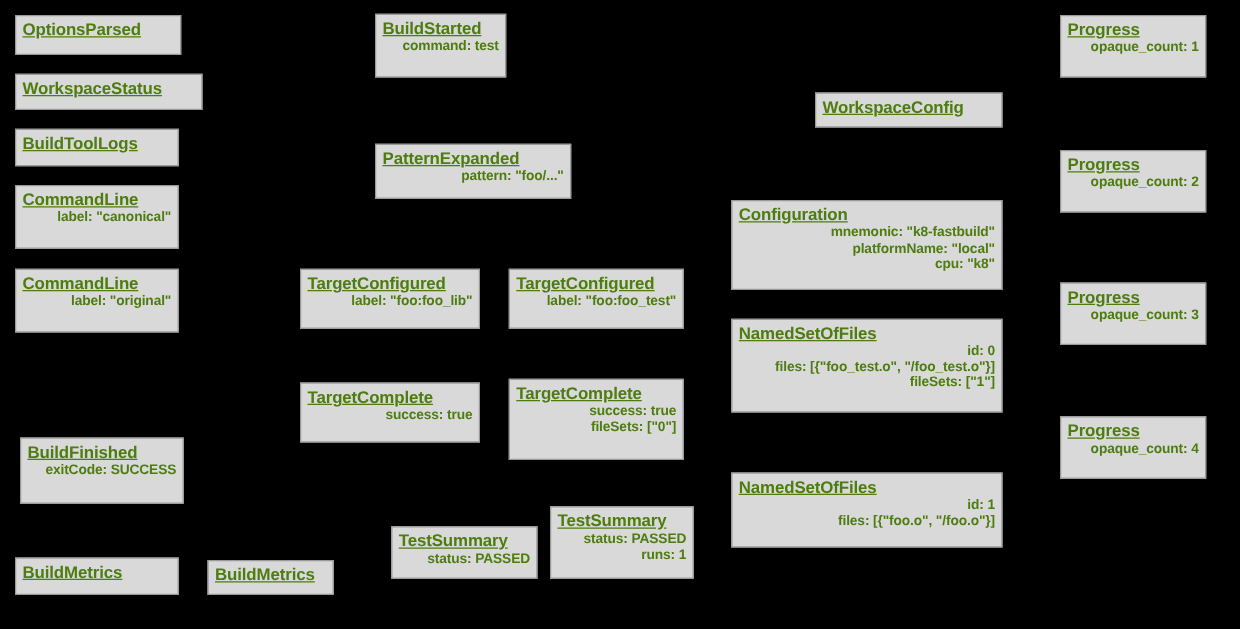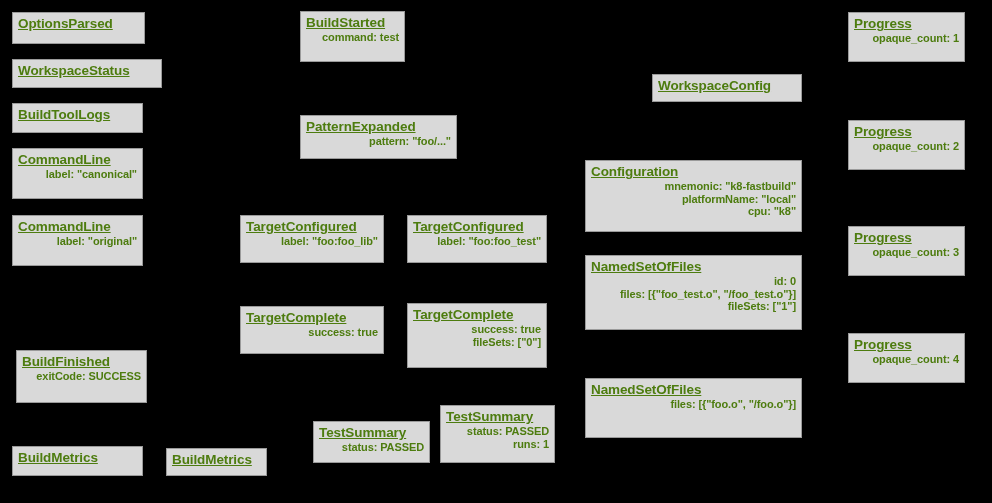--- a/index.html
+++ b/index.html
@@ -121,20 +121,21 @@
       <span class="attr">cpu: "k8"</span>
     </div>
     <div class="node" style="left: 585px; top: 255px; width: 217px; height: 75px;">
       <span class="title">NamedSetOfFiles</span>
       <span class="attr">id: 0</span>
       <span class="attr">files: [{"foo_test.o", "/foo_test.o"}]</span>
       <span class="attr">fileSets: ["1"]</span>
     </div>
     <div class="node" style="left: 585px; top: 378px; width: 217px; height: 60px;">
       <span class="title">NamedSetOfFiles</span>
+      <span class="attr">id: 1</span>
       <span class="attr">files: [{"foo.o", "/foo.o"}]</span>
     </div>
     <div class="node" style="left: 848px; top: 12px; width: 117px; height: 50px;">
       <span class="title">Progress</span>
       <span class="attr">opaque_count: 1</span>
     </div>
     <div class="node" style="left: 848px; top: 120px; width: 117px; height: 50px;">
       <span class="title">Progress</span>
       <span class="attr">opaque_count: 2</span>
     </div>

